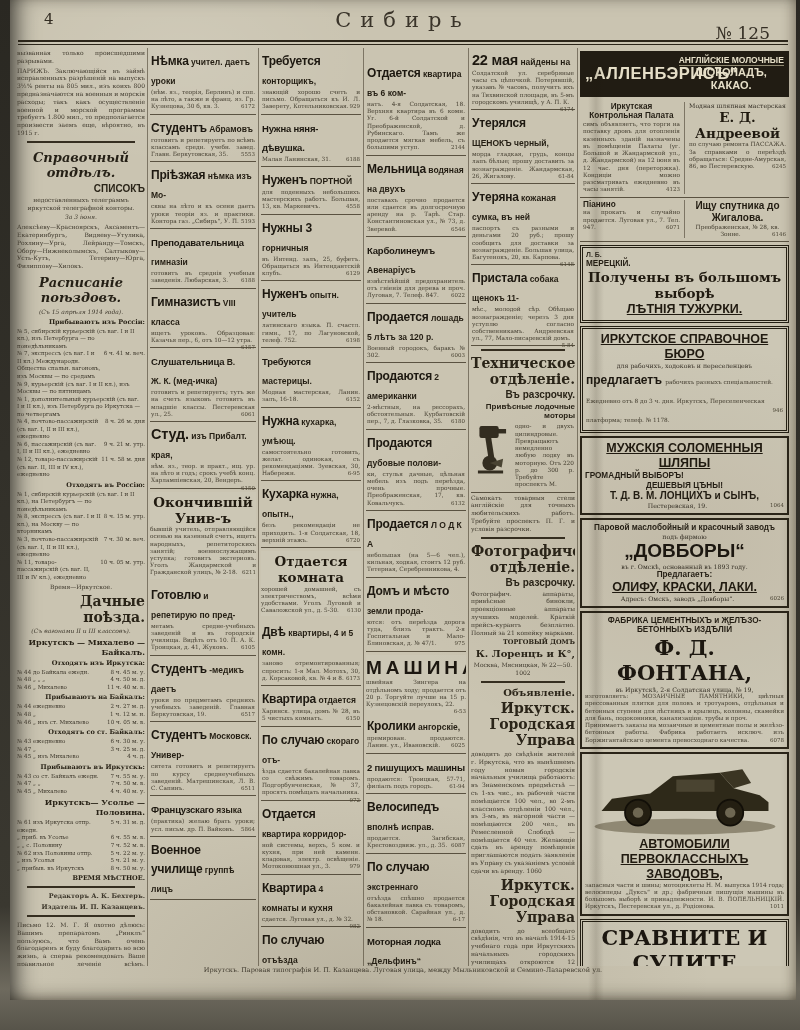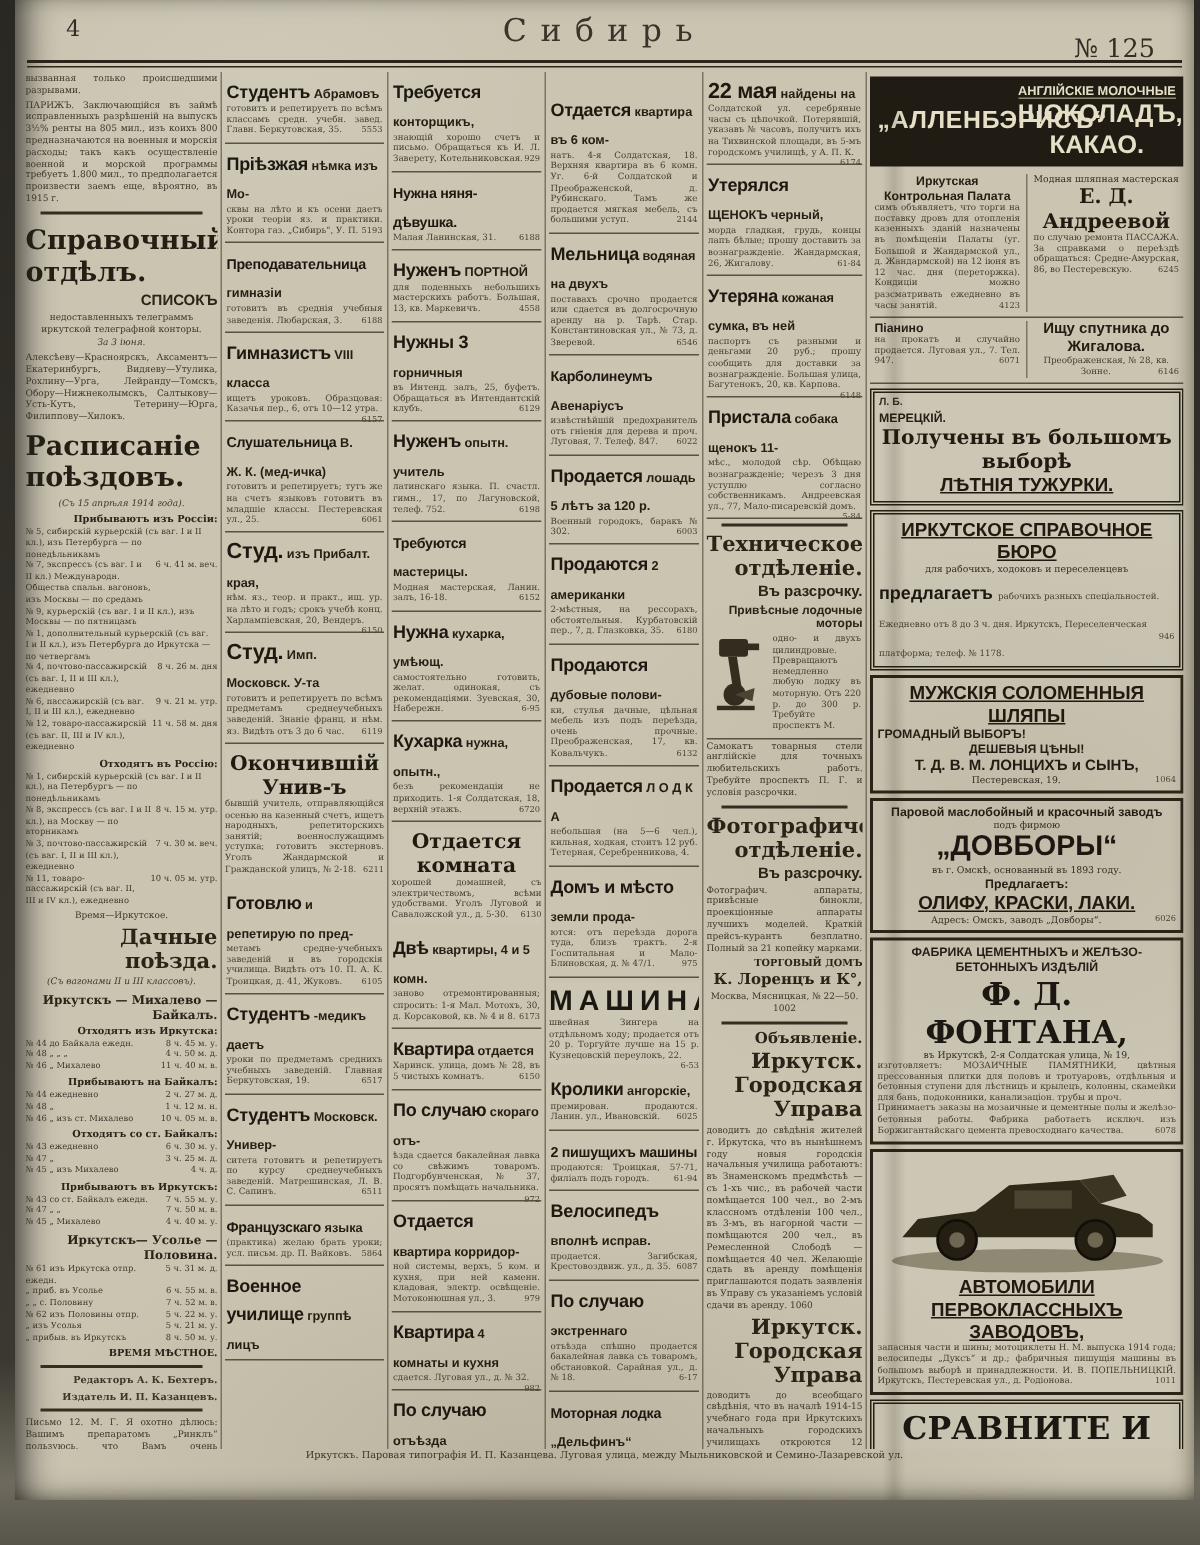--- a/index.html
+++ b/index.html
@@ -22,21 +22,21 @@
   .mrules{margin:0 8px;border-top:2px solid #2c261a;}
   .mrules div{height:1px;background:#2c261a;margin-top:2px;}
   .cols{display:flex;align-items:stretch;padding:3px 7px 0;height:918px;overflow:hidden;}
   .col{flex:0 0 auto;overflow:hidden;}
   .vsep{flex:0 0 1px;background:rgba(62,52,36,.55);margin:0 2px;}
   .hr{height:2px;background:#352e20;margin:3px 10px;}
   .p{font-size:6px;line-height:1.3;text-align:justify;color:#3e382c;padding:1px 0;}
   .p.ctr{text-align:center;}
   .p.it{font-style:italic;text-align:center;}
   .p.r{text-align:right;font-weight:bold;font-size:6.5px;}
-  .h1{font-weight:bold;font-size:18px;padding:4px 0 2px;color:#241f15;}
+  .h1{font-weight:bold;font-size:13px;text-align:center;padding:4px 0 2px;color:#241f15;font-style:italic;}
   .sub{text-align:right;font-weight:bold;padding:1px 0;color:#2a2418;}
   .s1{font-size:14px;}.s2{font-size:10px;}.s3{font-size:8px;}.s4{font-size:6.5px;}
   .sans{font-family:"Liberation Sans",sans-serif;}
   .rows{padding:1px 0;}
   .row{display:flex;font-size:5.6px;line-height:1.35;color:#3e382c;}
   .rt{flex:1;padding-right:3px;}
   .rv{white-space:nowrap;}
   .blk{border-bottom:1px solid rgba(52,44,28,.75);padding:2px 1px 3px;}
   .ad .lead{font-family:"Liberation Sans",sans-serif;font-weight:bold;color:#1d1810;letter-spacing:-0.2px;}
   .ls-s{font-size:9.5px;}.ls-m{font-size:12px;}.ls-l{font-size:14.5px;}
@@ -64,21 +64,21 @@
   .pairrow{display:flex;}
   .cell{flex:1;overflow:hidden;padding:0 2px;}
   .figwrap{display:flex;align-items:flex-start;gap:3px;}
   .fig{text-align:center;}
   .fig svg{display:block;margin:0 auto;}
   .mix .lead{font-family:"Liberation Sans",sans-serif;font-weight:bold;color:#1d1810;}
   .footer{position:absolute;left:0;right:0;bottom:26px;text-align:center;font-size:6.5px;color:#3c362a;}
   .alen{display:grid;grid-template-columns:47% 53%;align-items:center;}
   .alen .a-big{grid-row:1 / span 2;font-family:"Liberation Sans",sans-serif;font-weight:bold;font-size:16.5px;letter-spacing:.5px;text-align:center;}
   .alen .a-side{font-family:"Liberation Sans",sans-serif;font-weight:bold;font-size:8.5px;text-align:center;border-bottom:1px solid #8f8870;}
-  .alen .a-side2{font-family:"Liberation Sans",sans-serif;font-weight:bold;font-size:17px;text-align:center;}
+  .alen .a-side2{font-family:"Liberation Sans",sans-serif;font-weight:bold;font-size:11px;text-align:center;}
 </style>
 </head>
 <body>
 
 <div class="page">
   <div class="paper">
     <div class="masthead">
       <span class="mast-page">4</span>
       <span class="mast-title">Сибирь</span>
       <span class="mast-issue">№ 125</span>
@@ -241,27 +241,27 @@
           </div>
           <div class="sub s4">ВРЕМЯ МѢСТНОЕ.</div>
           <div class="hr"></div>
           <div class="p r">Редакторъ А. К. Бехтеръ.</div>
           <div class="p r">Издатель И. П. Казанцевъ.</div>
           <div class="hr"></div>
           <div class="p ">Письмо 12. М. Г. Я охотно дѣлюсь: Вашимъ препаратомъ „Ринклъ“ пользуюсь, что Вамъ очень благодаренъ и буду благодарить во всю жизнь, а сперва рекомендовать Ваше правильное леченіе всѣмъ, избѣгающимъ тромбозовъ. Кончилъ леченіе 4-го іюня и повѣрилъ: этого попробовалъ пить воду и очищенъ по изслѣдованію головнымъ по обнаруженію. Съ почтеніемъ Н. Д., гор. Одесса. При семъ анализъ за № 2388. Лабораторія Н. И. Мокрошки. Одесса, Тираспольская, 2.</div>
         </div>
         <div class="vsep"></div>
         <div class="col" style="width: 106px;">
+          <div class="ad blk"><span class="lead ls-m">Нѣмка</span><span class="head"> учител. даетъ уроки</span><div class="body">(нѣм. яз., теорія, Берлинъ) и соп. на лѣто, а также и франц. яз. Гр. Кузнецова, 30 б, кв. 3. <span class="num">6172</span></div></div>
           <div class="ad blk"><span class="lead ls-m">Студентъ</span><span class="head"> Абрамовъ</span><div class="body">готовитъ и репетируетъ по всѣмъ классамъ средн. учебн. завед. Главн. Беркутовская, 35. <span class="num">5553</span></div></div>
           <div class="ad blk"><span class="lead ls-m">Пріѣзжая</span><span class="head"> нѣмка изъ Мо-</span><div class="body">сквы на лѣто и къ осени даетъ уроки теоріи яз. и практики. Контора газ. „Сибирь“, У. П. <span class="num">5193</span></div></div>
           <div class="ad blk"><span class="lead ls-s">Преподавательница</span><span class="head"> гимназіи</span><div class="body">готовитъ въ среднія учебныя заведенія. Любарская, 3. <span class="num">6188</span></div></div>
           <div class="ad blk"><span class="lead ls-m">Гимназистъ</span><span class="head"> VIII класса</span><div class="body">ищетъ уроковъ. Образцовая: Казачья пер., 6, отъ 10—12 утра. <span class="num">6157</span></div></div>
           <div class="ad blk"><span class="lead ls-s">Слушательница</span><span class="head"> В. Ж. К. (мед-ичка)</span><div class="body">готовитъ и репетируетъ; тутъ же на счетъ языковъ готовитъ въ младшіе классы. Пестеревская ул., 25. <span class="num">6061</span></div></div>
           <div class="ad blk"><span class="lead ls-l">Студ.</span><span class="head"> изъ Прибалт. края,</span><div class="body">нѣм. яз., теор. и практ., ищ. ур. на лѣто и годъ; срокъ учебѣ конц. Харлампіевская, 20, Вендеръ. <span class="num">6150</span></div></div>
-          <div class="ad blk"><span class="lead ls-l">Студ.</span><span class="head"> Имп. Московск. У-та</span><div class="body">готовитъ и репетируетъ по всѣмъ предметамъ среднеучебныхъ заведеній. Знаніе франц. и нѣм. яз. Видѣть отъ 3 до 6 час. <span class="num">6119</span></div></div>
           <div class="box blk nob">
             <div class="ln c2s">Окончившій Унив-ъ</div>
             <div class="ln t">бывшій учитель, отправляющійся осенью на казенный счетъ, ищетъ народныхъ, репетиторскихъ занятій; военнослужащимъ уступка; готовитъ экстерновъ. Уголъ Жандармской и Гражданской улицъ, № 2-18.<span class="num">6211</span></div>
           </div>
           <div class="ad blk"><span class="lead ls-m">Готовлю</span><span class="head"> и репетирую по пред-</span><div class="body">метамъ средне-учебныхъ заведеній и въ городскія училища. Видѣть отъ 10. П. А. К. Троицкая, д. 41, Жуковъ. <span class="num">6105</span></div></div>
           <div class="ad blk"><span class="lead ls-m">Студентъ</span><span class="head"> -медикъ даетъ</span><div class="body">уроки по предметамъ среднихъ учебныхъ заведеній. Главная Беркутовская, 19. <span class="num">6517</span></div></div>
           <div class="ad blk"><span class="lead ls-m">Студентъ</span><span class="head"> Московск. Универ-</span><div class="body">ситета готовитъ и репетируетъ по курсу среднеучебныхъ заведеній. Матрешинская, Л. В. С. Сапинъ. <span class="num">6511</span></div></div>
           <div class="ad blk"><span class="lead ls-s">Французскаго</span><span class="head"> языка</span><div class="body">(практика) желаю брать уроки; усл. письм. др. П. Вайковъ. <span class="num">5864</span></div></div>
           <div class="ad blk"><span class="lead ls-m">Военное училище</span><span class="head"> группѣ лицъ</span></div>
         </div>

